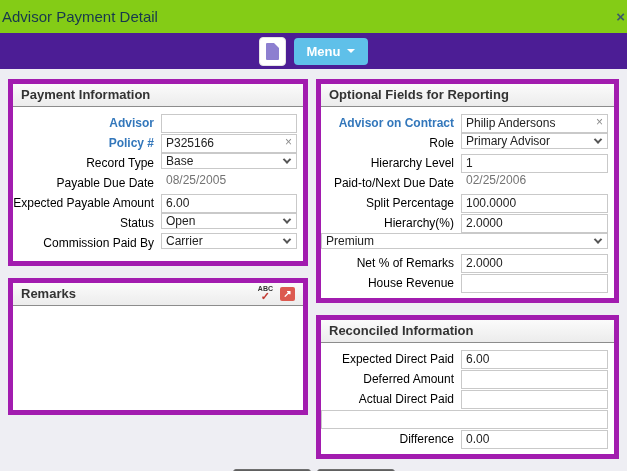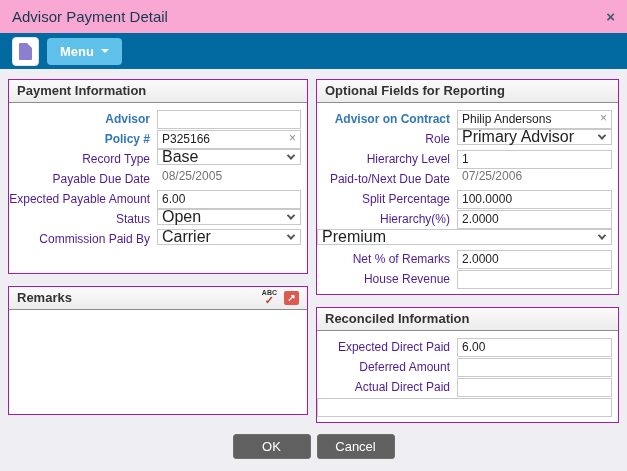--- a/index.html
+++ b/index.html
@@ -2,52 +2,52 @@
 <html><head>
 <meta charset="utf-8">
 <style>
   * { box-sizing: border-box; margin: 0; padding: 0; }
   html, body { width: 627px; height: 471px; }
   body { font-family: "Liberation Sans", sans-serif; background: #EEEEF3; overflow: hidden; }
 
   .dialog { width: 627px; height: 471px; display: flex; flex-direction: column; background: #EEEEF3; }
 
   
-  .titlebar { height: 33px; background: #f9a8d4; display: flex; align-items: center; padding: 0 12px; flex: none; }
+  .titlebar { height: 33px; background: #84cc16; display: flex; align-items: center; padding: 0 2px; flex: none; }
   .titlebar .title { font-size: 15px; color: #17384E; }
   .titlebar .close { margin-left: auto; color: #3D5A6B; font-size: 15px; font-weight: bold; cursor: pointer; line-height: 1; }
 
   
-  .toolbar { height: 36px; background: #0369a1; display: flex; align-items: center; justify-content: flex-start; gap: 8px; padding: 0 12px; flex: none; }
+  .toolbar { height: 36px; background: #4c1d95; display: flex; align-items: center; justify-content: center; gap: 8px; padding: 0 12px; flex: none; }
   .doc-btn { width: 27px; height: 29px; background: #FFFFFF; border: 1px solid #E4E4E4; border-radius: 4px; display: flex; align-items: center; justify-content: center; cursor: pointer; }
   .doc-glyph { width: 13px; height: 17px; background: #8D7FD0; border-radius: 1px; position: relative; }
   .doc-glyph::before { content: ""; position: absolute; top: 0; right: 0; border-style: solid; border-width: 0 5px 5px 0; border-color: #FFFFFF #FFFFFF transparent transparent; }
   .menu-btn { background: #5FC0E9; border: none; border-radius: 4px; color: #FFFFFF; font-weight: bold; font-size: 13px; padding: 6px 13px; display: flex; align-items: center; gap: 7px; cursor: pointer; font-family: inherit; }
   .menu-caret { width: 0; height: 0; border-left: 4px solid transparent; border-right: 4px solid transparent; border-top: 4px solid #FFFFFF; }
 
   
   .content { flex: 1; display: flex; gap: 8px; padding: 10px 8px 0 8px; align-items: flex-start; }
   .col-left { width: 300px; flex: none; }
   .col-right { flex: 1; }
 
-  .panel { background: #FFFFFF; border: 1px solid #a21caf; }
+  .panel { background: #FFFFFF; border: 5px solid #a21caf; }
   .panel + .panel { margin-top: 12px; }
   .panel-header { background: linear-gradient(#FBFBFB, #ECECEC); border-bottom: 1px solid #8C8C8C; padding: 3px 8px 4px 8px; font-weight: bold; font-size: 13px; color: #333333; display: flex; align-items: center; }
   .panel-body { padding: 5px 6px 5px 0; }
-  .panel-body.pad-extra { padding-bottom: 24px; }
+  .panel-body.pad-extra { padding-bottom: 8px; }
 
   .row { display: flex; align-items: center; height: 19px; margin: 1px 0; }
-  .lbl { width: 148px; flex: none; text-align: right; padding-right: 7px; font-size: 12px; color: #4c1d95; white-space: nowrap; }
+  .lbl { width: 148px; flex: none; text-align: right; padding-right: 7px; font-size: 12px; color: #000000; white-space: nowrap; }
   .col-right .lbl { width: 140px; }
   .lbl.link { color: #3377BB; font-weight: bold; cursor: pointer; }
   .field { flex: 1; position: relative; height: 19px; }
   input.txt { width: 100%; height: 19px; border: 1px solid #C9C9C9; background: #FFFFFF; font-size: 12px; padding: 0 4px; font-family: inherit; color: #222222; outline: none; }
   input.has-clear { padding-right: 18px; }
   .clear-x { position: absolute; right: 5px; top: 3px; color: #8A8A8A; font-size: 12px; line-height: 12px; cursor: pointer; }
-  .sel { height: 16px; border: 1px solid #C9C9C9; background: #FFFFFF; display: flex; align-items: center; justify-content: space-between; padding: 0 6px 0 4px; font-size: 16px; color: #222222; cursor: pointer; }
+  .sel { height: 16px; border: 1px solid #C9C9C9; background: #FFFFFF; display: flex; align-items: center; justify-content: space-between; padding: 0 6px 0 4px; font-size: 12px; color: #222222; cursor: pointer; }
   .chev { width: 6px; height: 6px; border-right: 2px solid #555555; border-bottom: 2px solid #555555; transform: rotate(45deg) translate(-1px,-1px); flex: none; }
   .static { font-size: 12px; color: #737373; padding-left: 5px; }
 
   
   .hdr-icons { margin-left: auto; display: flex; align-items: center; gap: 7px; }
   .spell { display: flex; flex-direction: column; align-items: center; cursor: pointer; }
   .spell-abc { font-size: 7px; font-weight: bold; color: #333333; line-height: 6px; }
   .spell-check { color: #C23B33; font-size: 11px; line-height: 9px; font-weight: bold; }
   .popup { width: 15px; height: 14px; background: #DC5A50; border-radius: 2px; color: #FFFFFF; font-size: 10px; line-height: 14px; text-align: center; cursor: pointer; }
   textarea.remarks { width: 100%; height: 104px; border: none; resize: none; outline: none; font-family: inherit; font-size: 12px; padding: 4px 6px; display: block; }
@@ -184,21 +184,21 @@
           </div>
           <div class="row">
             <span class="lbl">Hierarchy Level</span>
             <div class="field">
               <input class="txt" value="1" style="">
             </div>
           </div>
           <div class="row">
             <span class="lbl">Paid-to/Next Due Date</span>
             <div class="field">
-              <div class="static">07/25/2006</div>
+              <div class="static">02/25/2006</div>
             </div>
           </div>
           <div class="row">
             <span class="lbl">Split Percentage</span>
             <div class="field">
               <input class="txt" value="100.0000" style="">
             </div>
           </div>
           <div class="row">
             <span class="lbl">Hierarchy(%)</span>
@@ -248,20 +248,26 @@
           </div>
           <div class="row">
             <span class="lbl">Actual Direct Paid</span>
             <div class="field">
               <input class="txt" value="" style="">
             </div>
           </div>
           <div class="row">
             <div class="field">
               <input class="txt" value="" style="">
+            </div>
+          </div>
+          <div class="row">
+            <span class="lbl">Difference</span>
+            <div class="field">
+              <input class="txt" value="0.00" style="">
             </div>
           </div>
         </div>
       </div>
 
     </div>
   </div>
 
   <div class="footer">
     <button class="btn">OK</button>

